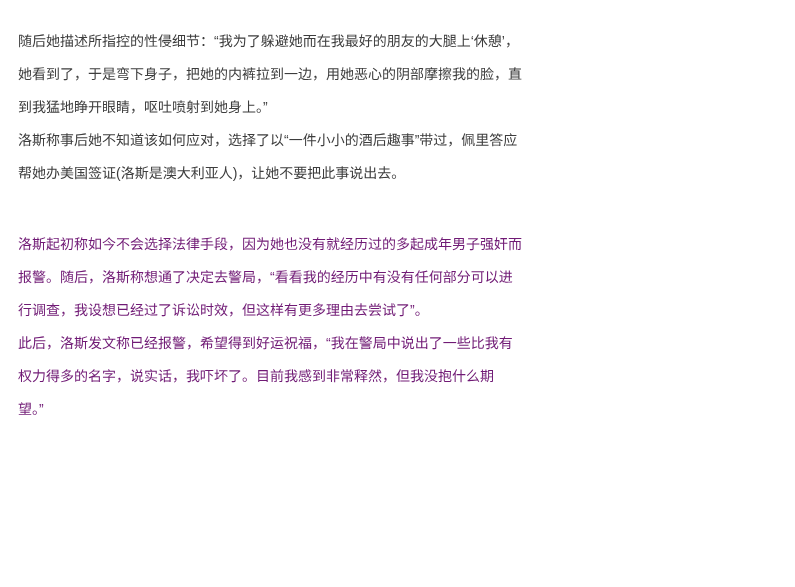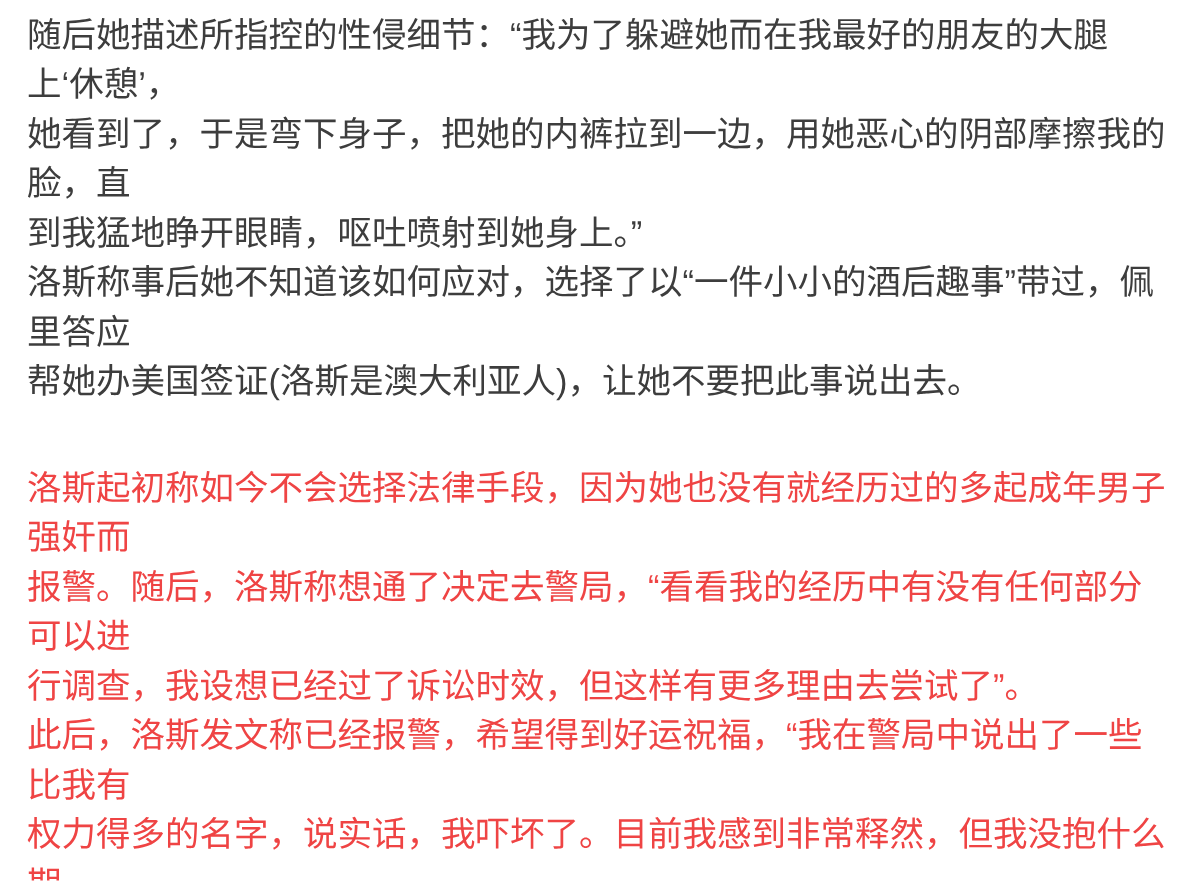--- a/index.html
+++ b/index.html
@@ -10,39 +10,39 @@
     width: 795px;
     height: 587px;
     overflow: hidden;
     font-family: "Liberation Sans", "DejaVu Sans", sans-serif;
   }
   .article {
     padding: 7px 16px 0 18px;
   }
   .text-block {
     white-space: pre-line;          
-    font-size: 23px;
+    font-size: 14px;
     line-height: 33px;
     font-weight: 400;
     letter-spacing: 0;
-    margin: 0 0 38px 0;
+    margin: 18px 0 38px 0;
     text-align: left;
   }
   .text-block:last-child {
     margin-bottom: 0;
   }
 </style>
 </head>
 <body style="background-color: rgb(255, 255, 255);">
 
 <div class="article">
   <div class="text-block" style="color: rgb(61, 61, 61);">随后她描述所指控的性侵细节：“我为了躲避她而在我最好的朋友的大腿上‘休憩’，
 她看到了，于是弯下身子，把她的内裤拉到一边，用她恶心的阴部摩擦我的脸，直
 到我猛地睁开眼睛，呕吐喷射到她身上。”
 洛斯称事后她不知道该如何应对，选择了以“一件小小的酒后趣事”带过，佩里答应
 帮她办美国签证(洛斯是澳大利亚人)，让她不要把此事说出去。</div>
-  <div class="text-block" style="color: #ef4444;">洛斯起初称如今不会选择法律手段，因为她也没有就经历过的多起成年男子强奸而
+  <div class="text-block" style="color: #701a75;">洛斯起初称如今不会选择法律手段，因为她也没有就经历过的多起成年男子强奸而
 报警。随后，洛斯称想通了决定去警局，“看看我的经历中有没有任何部分可以进
 行调查，我设想已经过了诉讼时效，但这样有更多理由去尝试了”。
 此后，洛斯发文称已经报警，希望得到好运祝福，“我在警局中说出了一些比我有
 权力得多的名字，说实话，我吓坏了。目前我感到非常释然，但我没抱什么期
 望。”</div>
 </div>
 
 </body></html>

